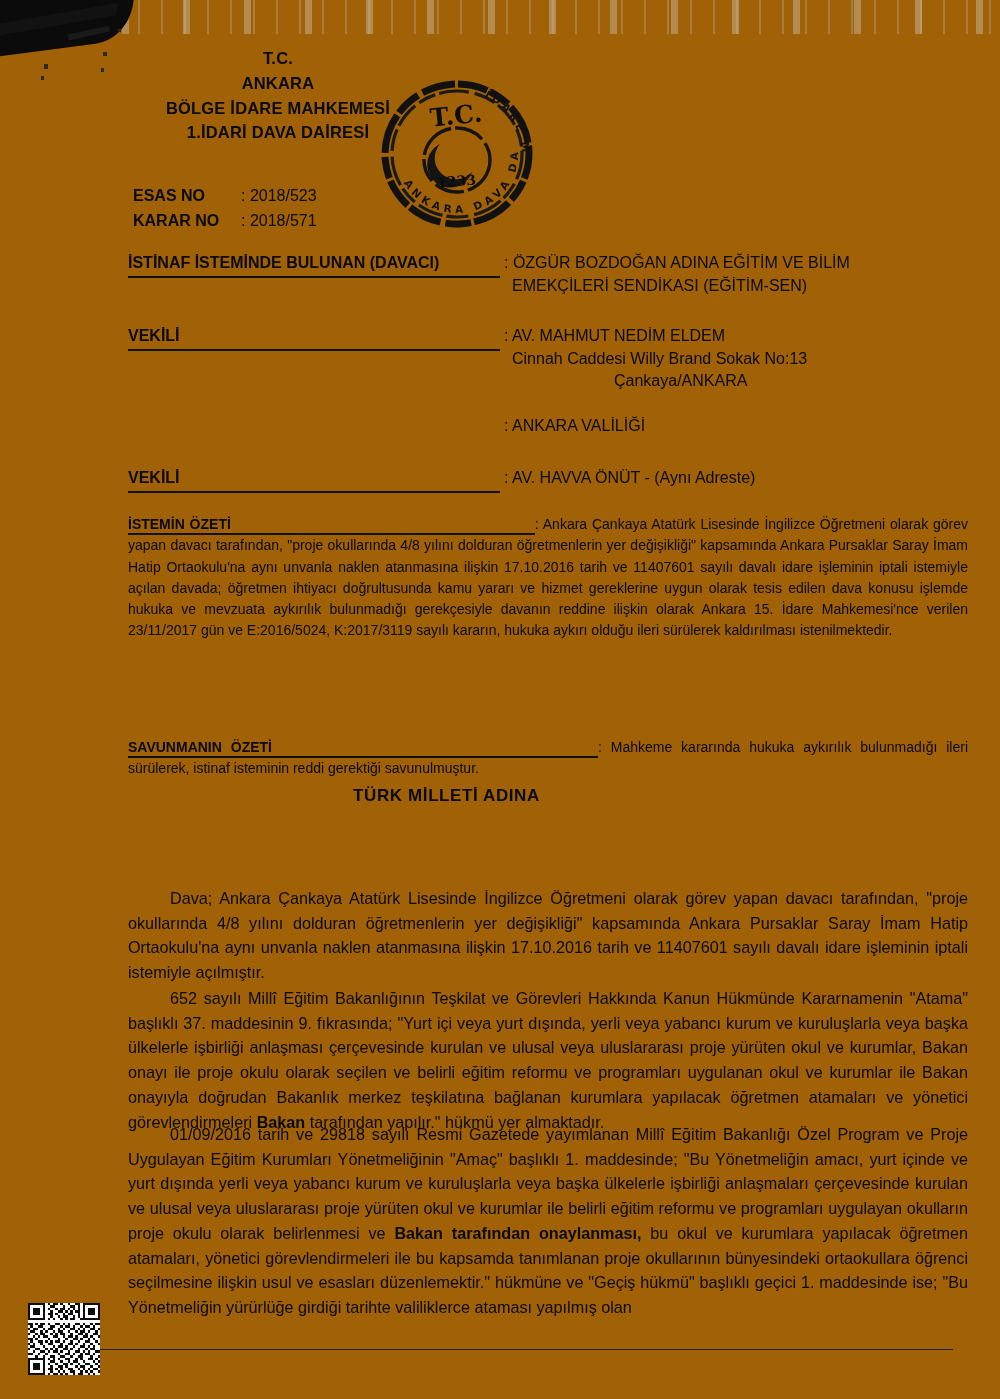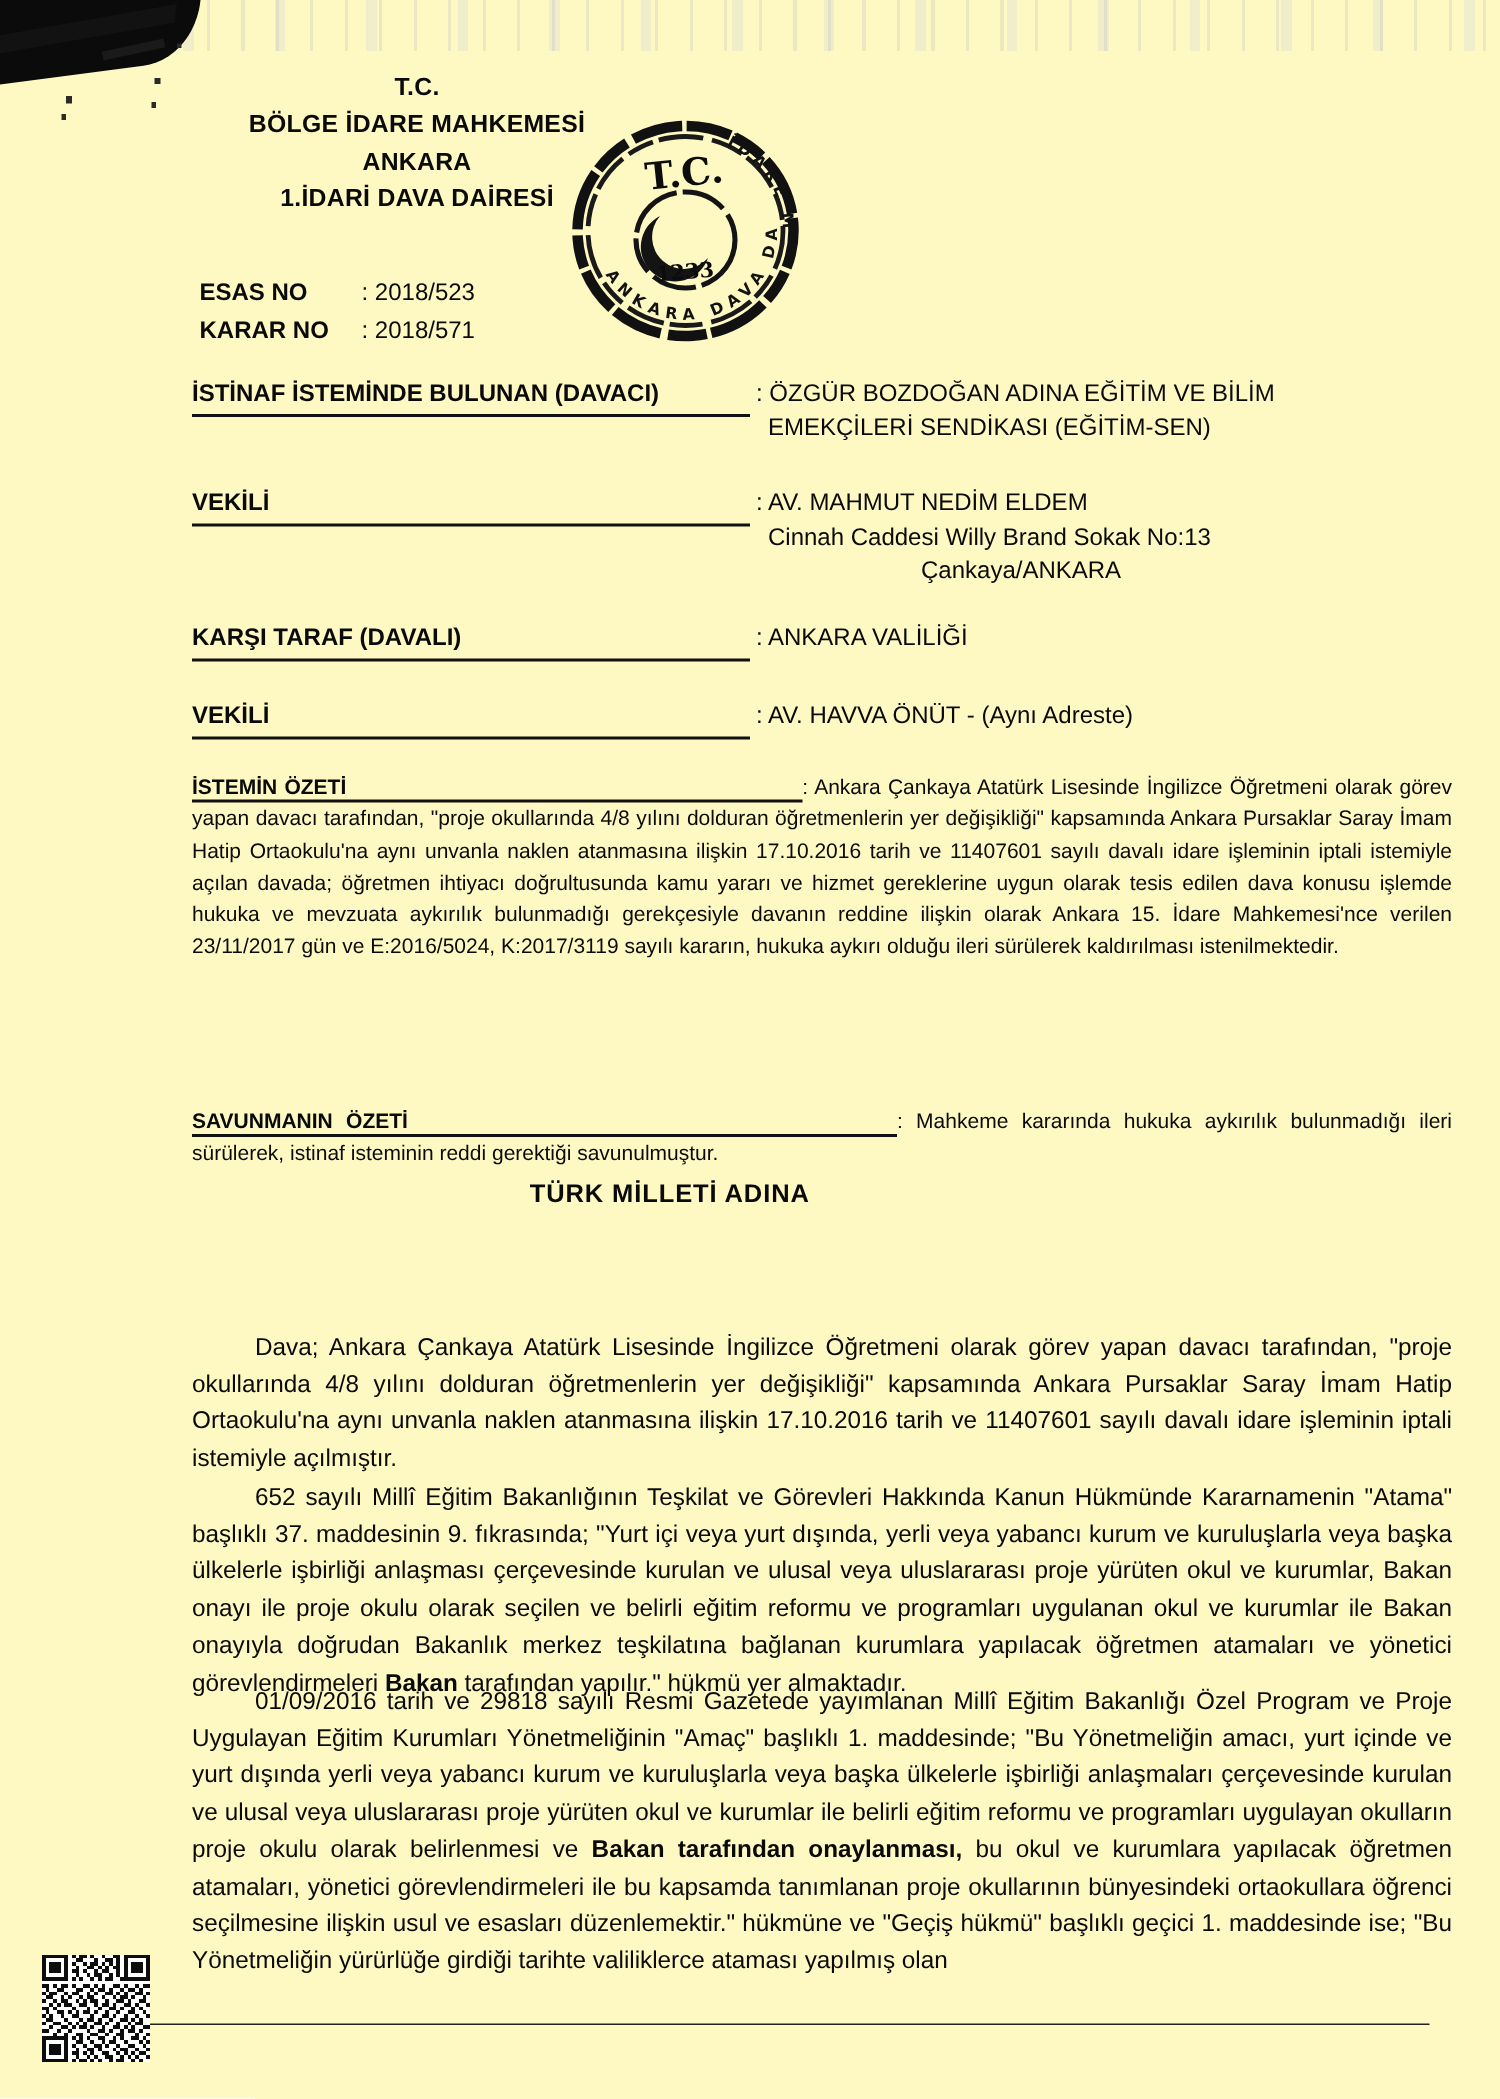--- a/index.html
+++ b/index.html
@@ -10,21 +10,21 @@
   }
   body {
     font-family: "Liberation Sans", "DejaVu Sans", sans-serif;
     color: #0a0a0a;
   }
   .page {
     position: relative;
     width: 1000px;
     height: 1399px;
     margin: 0 auto;
-    background: #fef9c3;
+    background: #a16207;
     overflow: hidden;
   }
 
   
   .scan-noise-top {
     position: absolute;
     left: 0; top: 0;
     width: 1000px; height: 34px;
     background:
       repeating-linear-gradient(90deg,
@@ -202,22 +202,22 @@
   <div class="corner-tear2"></div>
   <div class="corner-tear3"></div>
   <div class="speck" style="left:44px;top:64px;width:4px;height:5px;"></div>
   <div class="speck" style="left:41px;top:76px;width:3px;height:4px;"></div>
   <div class="speck" style="left:103px;top:52px;width:4px;height:4px;"></div>
   <div class="speck" style="left:101px;top:68px;width:3px;height:4px;"></div>
   <div class="speck" style="left:118px;top:29px;width:3px;height:3px;"></div>
 
   <div class="court-header">
     <span class="ln">T.C.</span>
+    <span class="ln">ANKARA</span>
     <span class="ln">BÖLGE İDARE MAHKEMESİ</span>
-    <span class="ln">ANKARA</span>
     <span class="ln">1.İDARİ DAVA DAİRESİ</span>
   </div>
 
   <div class="case-numbers">
     <div class="row">
       <span class="lbl">ESAS NO</span>
       <span class="val">: 2018/523</span>
     </div>
     <div class="row">
       <span class="lbl">KARAR NO</span>
@@ -257,21 +257,20 @@
   <div class="party" style="left:128px; top:325px; width:840px; height:80px;">
     <div class="label-wrap">VEKİLİ</div>
     <div class="value-wrap">
       <span class="vline">: AV. MAHMUT NEDİM ELDEM</span>
       <span class="vline indent1">Cinnah Caddesi Willy Brand Sokak No:13</span>
       <span class="vline indent2">Çankaya/ANKARA</span>
     </div>
   </div>
 
   <div class="party" style="left:128px; top:415px; width:840px; height:32px;">
-    <div class="label-wrap">KARŞI TARAF (DAVALI)</div>
     <div class="value-wrap">
       <span class="vline">: ANKARA VALİLİĞİ</span>
     </div>
   </div>
 
   <div class="party" style="left:128px; top:467px; width:840px; height:32px;">
     <div class="label-wrap">VEKİLİ</div>
     <div class="value-wrap">
       <span class="vline">: AV. HAVVA ÖNÜT - (Aynı Adreste)</span>
     </div>

